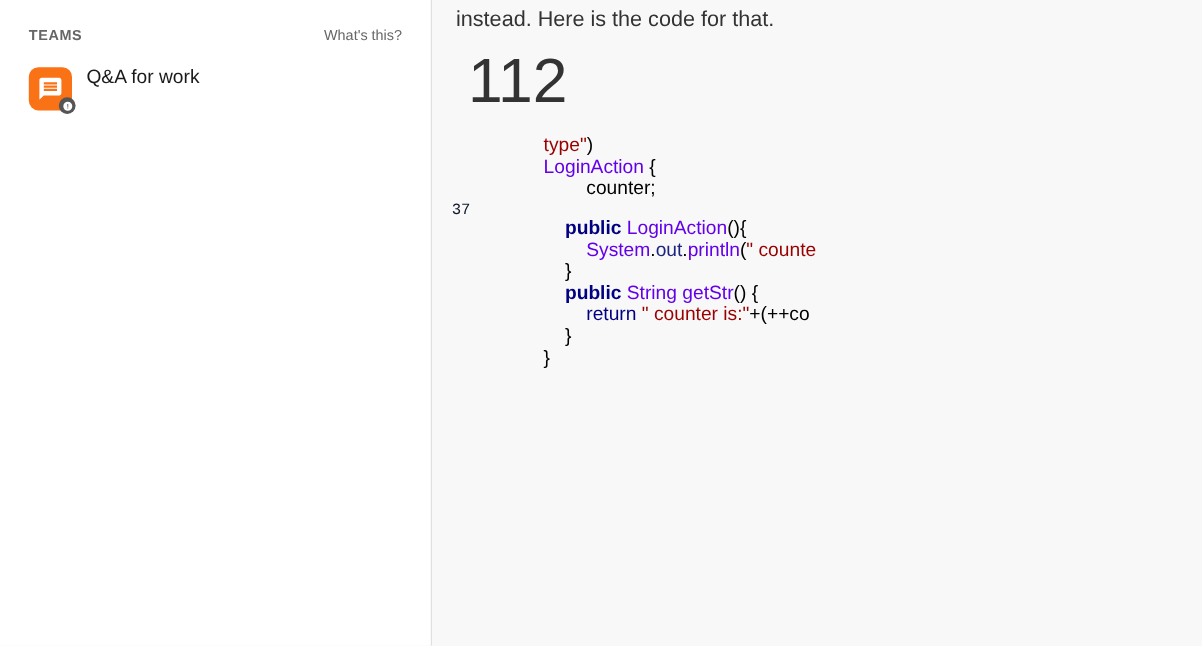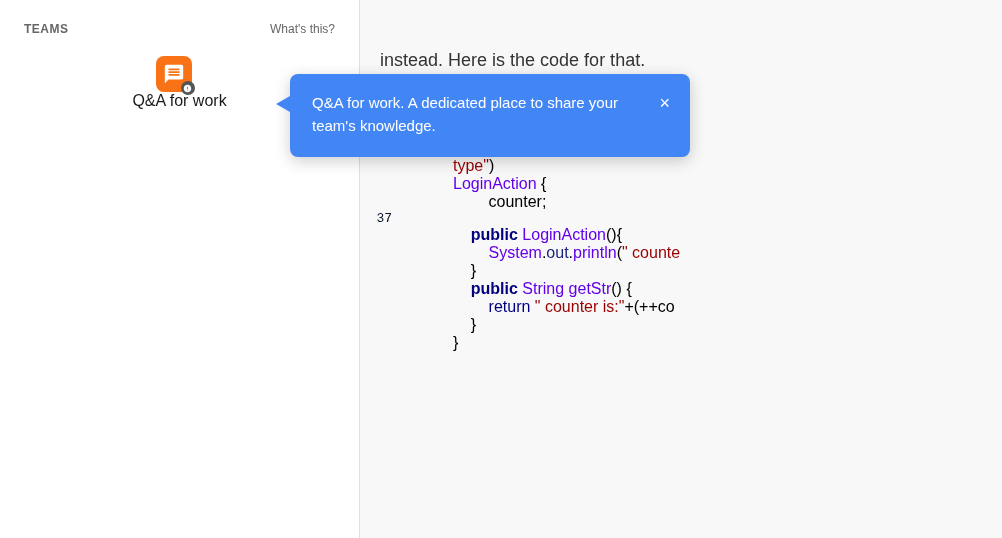--- a/index.html
+++ b/index.html
@@ -40,25 +40,24 @@
 
     .sidebar-whats-this {
       font-size: 12px;
       color: #666;
       cursor: pointer;
       text-decoration: none;
     }
 
     .sidebar-team-item {
       display: flex;
-      align-items: center;
+      align-items: flex-start;
       padding: 10px 20px;
       cursor: pointer;
       position: relative;
-      flex-direction: column;
     }
 
     .team-icon-wrapper {
       position: relative;
       margin-right: 12px;
     }
 
     .team-icon {
       width: 36px;
       height: 36px;
@@ -173,21 +172,20 @@
       white-space: pre;
       margin-left: 45px;
     }
 
     
     .top-text-area {
       padding: 6px 20px 6px 20px;
       font-size: 18px;
       color: #333;
       background: #f8f8f8;
-      margin-top: 44px;
     }
 
     .kw-public { color: #000080; font-weight: bold; }
     .kw-return { color: #000080; font-weight: normal; }
     .str-lit   { color: #990000; }
     .method    { color: #6200ea; }
     .var-name  { color: #1a237e; }
 
     .code-area {
       padding: 10px 0 0 0;
@@ -212,26 +210,20 @@
       </div>
       <div class="team-icon-badge">
         <svg viewBox="0 0 24 24">
           <path d="M12 2C6.48 2 2 6.48 2 12s4.48 10 10 10 10-4.48 10-10S17.52 2 12 2zm1 15h-2v-2h2v2zm0-4h-2V7h2v6z"></path>
         </svg>
       </div>
     </div>
     <span class="team-name">Q&amp;A for work</span>
   </div>
 
-  <div class="tooltip-popover">
-    <div class="tooltip-header">
-      <span class="tooltip-text">Q&amp;A for work. A dedicated place to share your team's knowledge.</span>
-      <span class="tooltip-close">×</span>
-    </div>
-  </div>
 </div>
 
 <div class="code-panel">
   <div class="top-text-area">
     <span>instead. Here is the code for that.</span>
   </div>
 
   <div style="position:relative; height:70px; background:#f8f8f8; display:flex; align-items:center;">
     <span style="font-size:52px; font-weight:300; color:#333; padding-left:30px;">112</span>
   </div>

